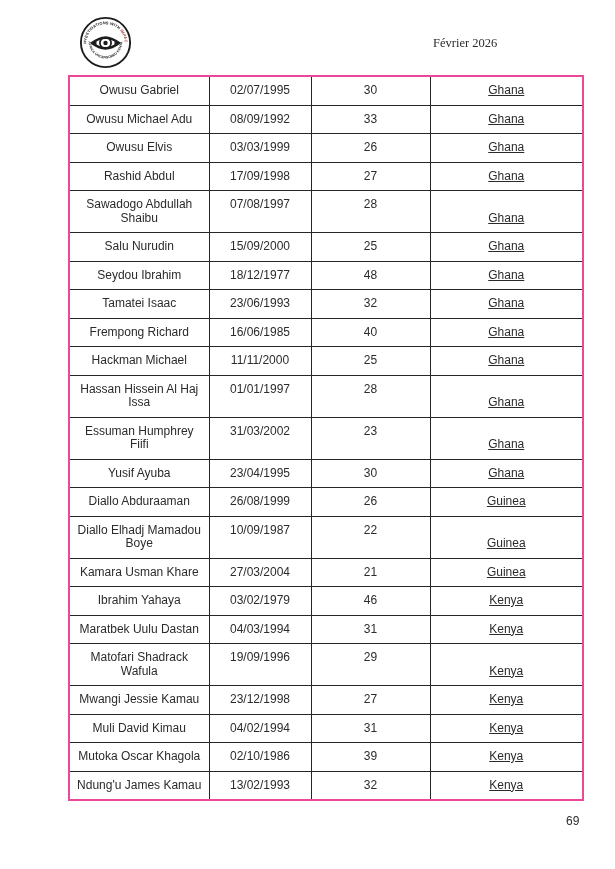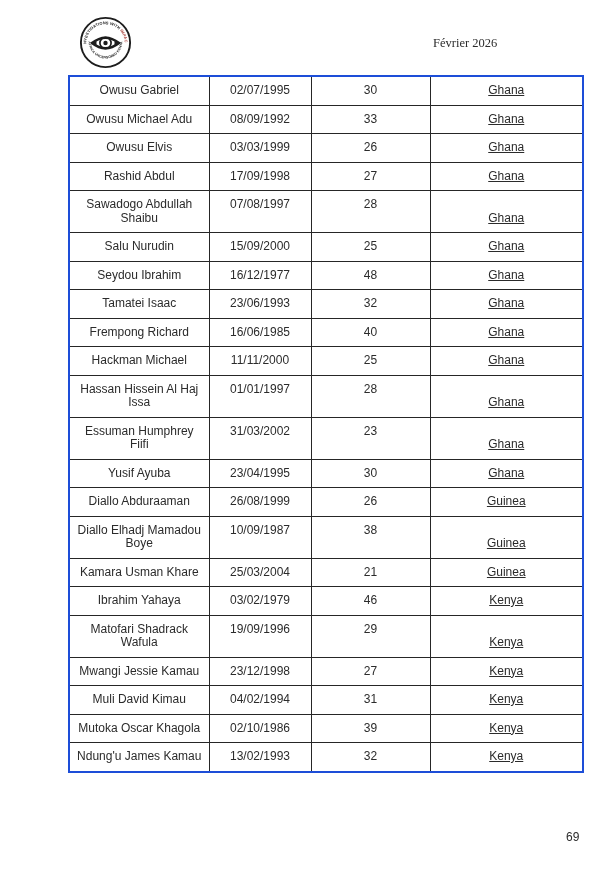--- a/index.html
+++ b/index.html
@@ -36,21 +36,21 @@
   }
 
   
   .persons-table {
     position: absolute;
     left: 68px;
     top: 75px;
     border-collapse: collapse;
     table-layout: fixed;
     width: 514px;
-    border: 2px solid #1d4ed8;
+    border: 2px solid #ec4899;
     font-size: 12px;
   }
   .persons-table td {
     border: 1.4px solid #262626;
     text-align: center;
     vertical-align: top;
     padding: 7px 4px;
     line-height: 13.5px;
     color: #2b2b2b;
     word-wrap: break-word;
@@ -60,21 +60,20 @@
     text-decoration: underline;
   }
 
   
   .page-number {
     position: absolute;
     left: 566px;
     top: 814px;
     font-size: 12px;
     color: #2b2b2b;
-    margin-top: 16px;
   }
 </style>
 </head>
 <body>
 
 <div class="page">
 
   <svg class="logo" viewBox="0 0 53 53">
 
     <circle cx="26.5" cy="26.5" r="24.6" fill="none" stroke="#1d1d1d" stroke-width="1.9"></circle>
@@ -142,21 +141,21 @@
           <td class="col-3">Ghana</td>
         </tr>
         <tr>
           <td class="col-0">Salu Nurudin</td>
           <td class="col-1">15/09/2000</td>
           <td class="col-2">25</td>
           <td class="col-3">Ghana</td>
         </tr>
         <tr>
           <td class="col-0">Seydou Ibrahim</td>
-          <td class="col-1">16/12/1977</td>
+          <td class="col-1">18/12/1977</td>
           <td class="col-2">48</td>
           <td class="col-3">Ghana</td>
         </tr>
         <tr>
           <td class="col-0">Tamatei Isaac</td>
           <td class="col-1">23/06/1993</td>
           <td class="col-2">32</td>
           <td class="col-3">Ghana</td>
         </tr>
         <tr>
@@ -191,36 +190,42 @@
         </tr>
         <tr>
           <td class="col-0">Diallo Abduraaman</td>
           <td class="col-1">26/08/1999</td>
           <td class="col-2">26</td>
           <td class="col-3">Guinea</td>
         </tr>
         <tr>
           <td class="col-0">Diallo Elhadj Mamadou Boye</td>
           <td class="col-1">10/09/1987</td>
-          <td class="col-2">38</td>
+          <td class="col-2">22</td>
           <td class="col-3">Guinea</td>
         </tr>
         <tr>
           <td class="col-0">Kamara Usman Khare</td>
-          <td class="col-1">25/03/2004</td>
+          <td class="col-1">27/03/2004</td>
           <td class="col-2">21</td>
           <td class="col-3">Guinea</td>
         </tr>
         <tr>
           <td class="col-0">Ibrahim Yahaya</td>
           <td class="col-1">03/02/1979</td>
           <td class="col-2">46</td>
           <td class="col-3">Kenya</td>
         </tr>
         <tr>
+          <td class="col-0">Maratbek Uulu Dastan</td>
+          <td class="col-1">04/03/1994</td>
+          <td class="col-2">31</td>
+          <td class="col-3">Kenya</td>
+        </tr>
+        <tr>
           <td class="col-0">Matofari Shadrack Wafula</td>
           <td class="col-1">19/09/1996</td>
           <td class="col-2">29</td>
           <td class="col-3">Kenya</td>
         </tr>
         <tr>
           <td class="col-0">Mwangi Jessie Kamau</td>
           <td class="col-1">23/12/1998</td>
           <td class="col-2">27</td>
           <td class="col-3">Kenya</td>

